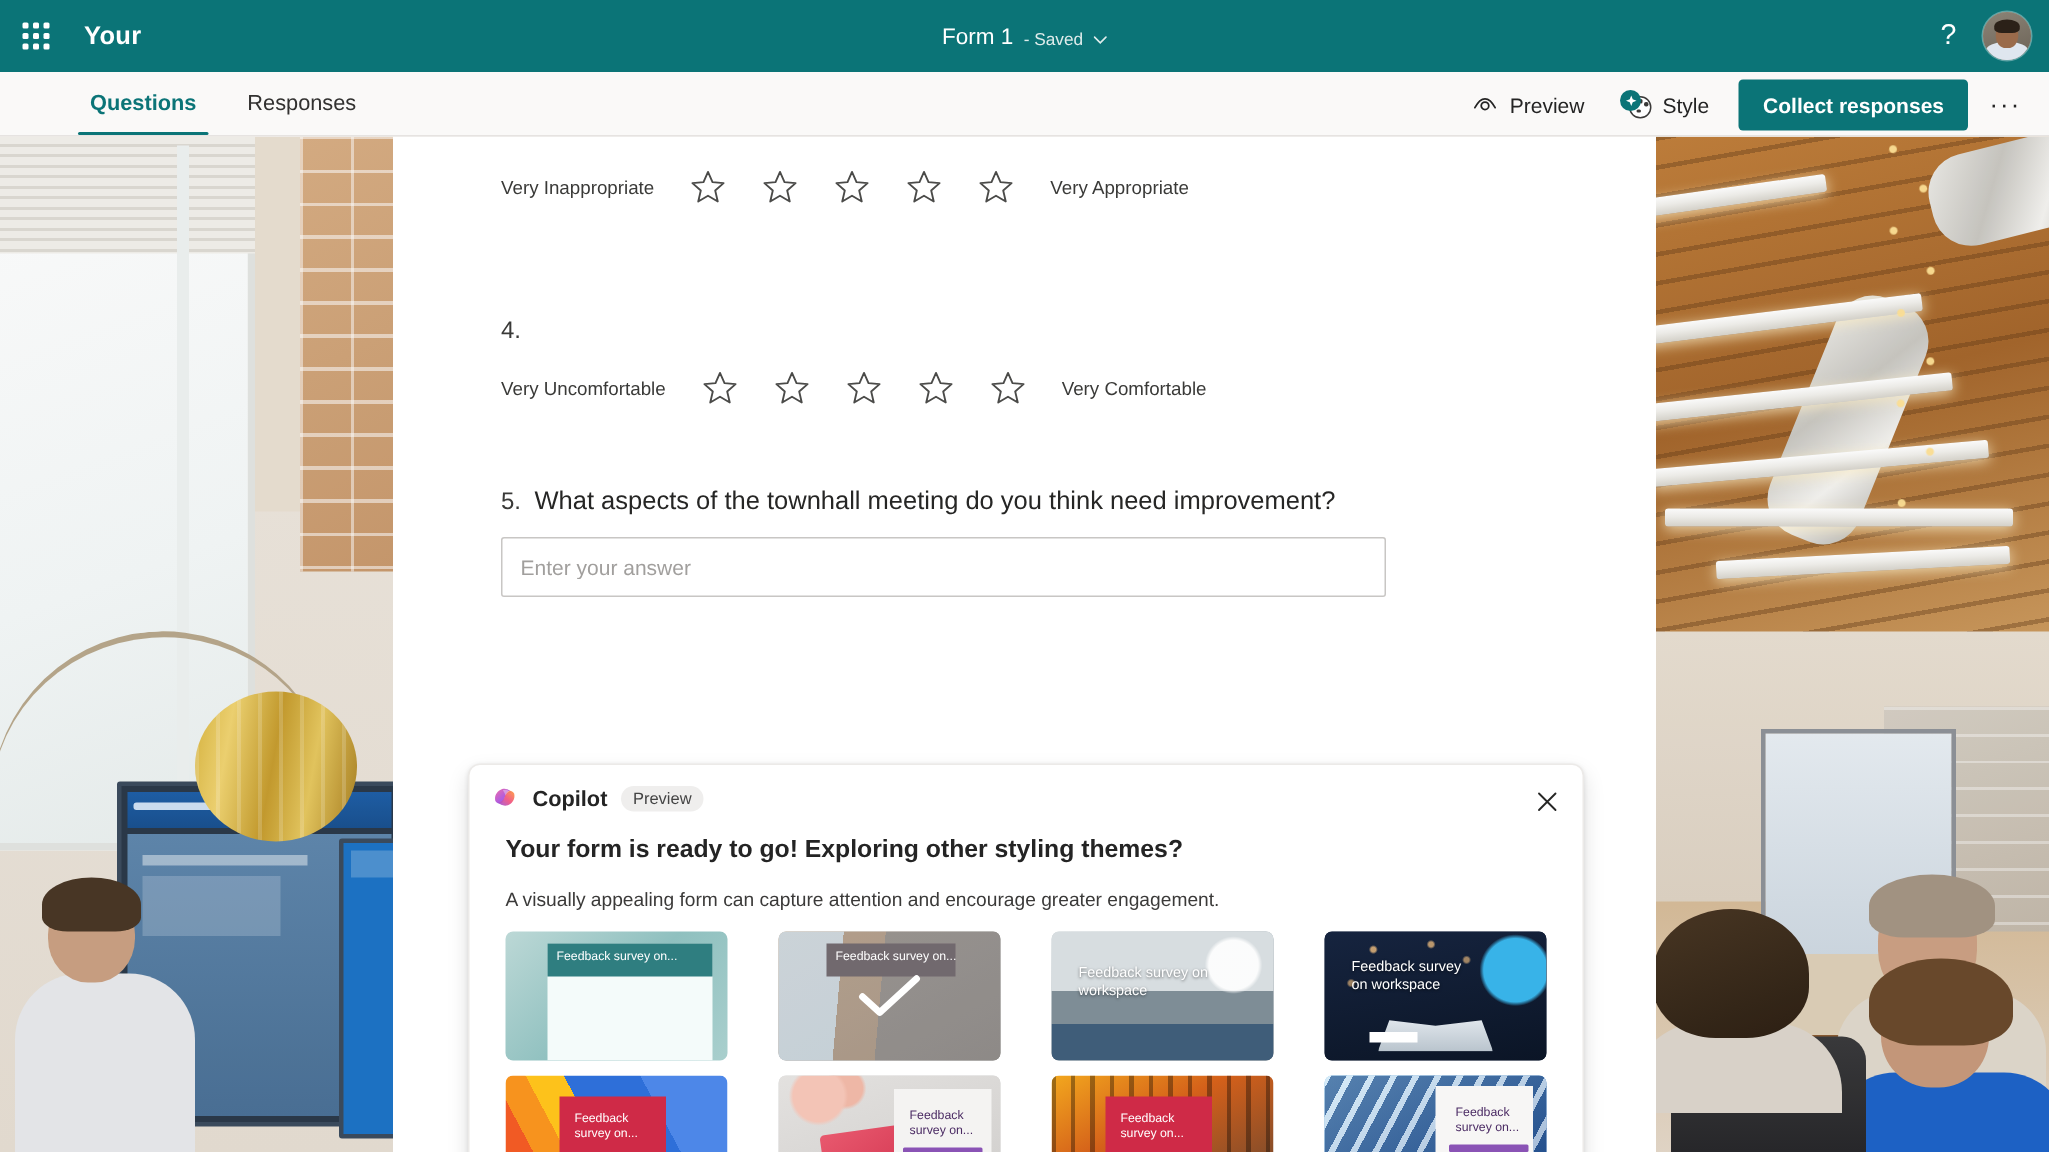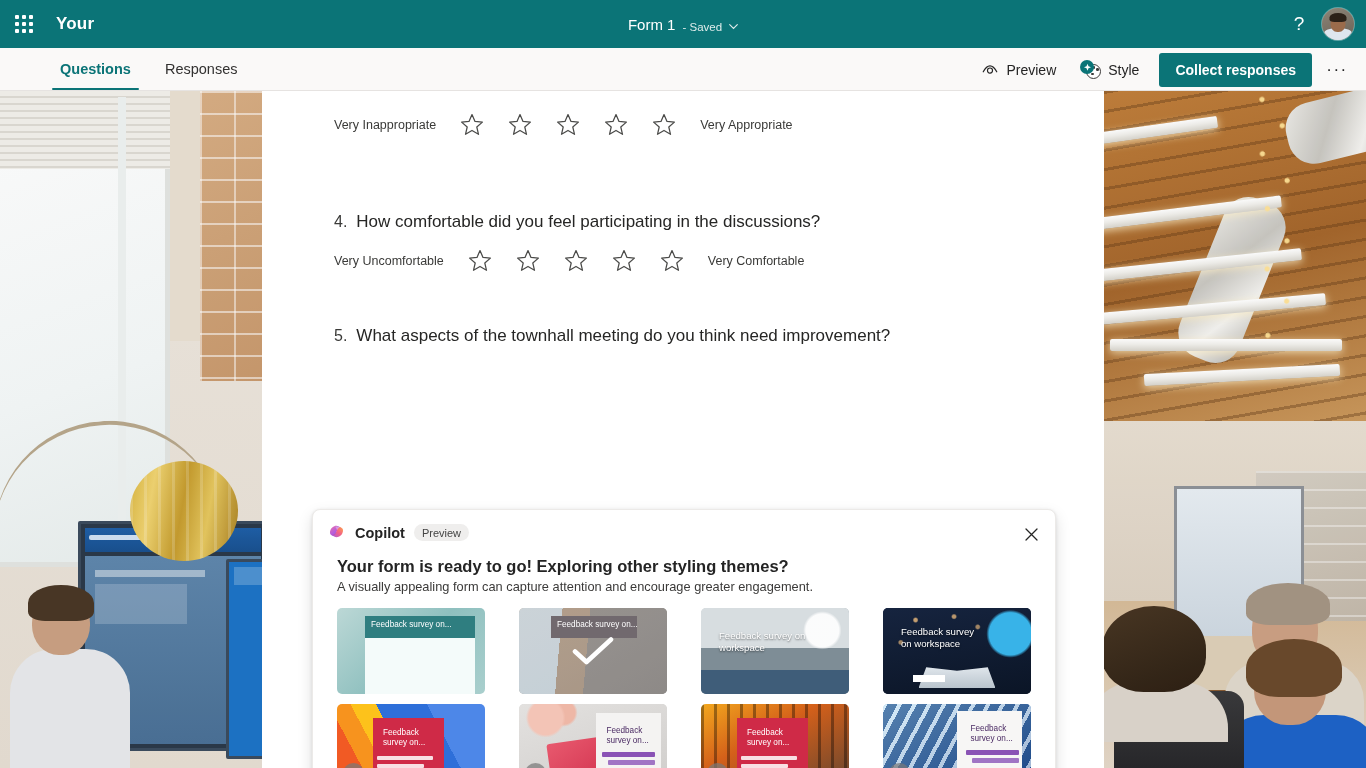--- a/index.html
+++ b/index.html
@@ -288,21 +288,21 @@
     font-size: 11px; color: #444; background: #efeeed;
     border-radius: 9px; padding: 2.5px 8px;
   }
   .cp-close {
     position: absolute; right: 10px; top: 10px;
     width: 28px; height: 28px; border-radius: 3px; cursor: pointer;
     display: flex; align-items: center; justify-content: center; color: #262625;
   }
   .cp-body { padding: 16px 24px 0 24px; }
   .cp-h1 { font-size: 16.5px; font-weight: 700; color: #242424; }
-  .cp-sub { font-size: 12.8px; color: #3b3a39; margin-top: 3px; }
+  .cp-sub { font-size: 12.8px; color: #3b3a39; margin-top: 16px; }
   .thumb-grid {
     margin-top: 14px;
     display: grid; grid-template-columns: repeat(4, 1fr); gap: 10px 34px;
   }
   .thumb {
     position: relative; height: 86px; border-radius: 5px; overflow: hidden;
     cursor: pointer; background: #f3f2f1;
   }
   .thumb.sel { outline: none; }
   .thumb-check {
@@ -556,21 +556,20 @@
               </svg>
             </span>
         </span>
         <span class="rating-label">Very Appropriate</span>
       </div>
     </div>
 
     <div class="q-block" style="padding-top:76px;">
       <div class="q-title">
         <span class="q-num">4.</span>
-        <span>How comfortable did you feel participating in the discussions?</span>
       </div>
       <div class="rating-row" style="margin-top:17px;">
         <span class="rating-label">Very Uncomfortable</span>
         <span class="stars">
           <span class="star">
               <svg width="24" height="23" viewBox="0 0 24 23">
                 <path d="M12 1.6 15 8.4l7.4.7-5.6 4.9 1.7 7.3L12 17.5 5.5 21.3l1.7-7.3L1.6 9.1 9 8.4Z" fill="none" stroke="#4b4b49" stroke-width="1.25" stroke-linejoin="round"></path>
               </svg>
             </span>
           <span class="star">
@@ -596,20 +595,21 @@
         </span>
         <span class="rating-label">Very Comfortable</span>
       </div>
     </div>
 
     <div class="q-block" style="padding-top:54px;">
       <div class="q-title">
         <span class="q-num">5.</span>
         <span>What aspects of the townhall meeting do you think need improvement?</span>
       </div>
+      <input class="answer-input" type="text" placeholder="Enter your answer" style="">
     </div>
   </div>
 
   <div class="copilot">
 
     <div class="cp-head">
       <span class="cp-logo">
         <svg width="19" height="19" viewBox="0 0 20 20">
           <defs>
             <linearGradient id="cg1" x1="0" y1="0" x2="1" y2="1">

